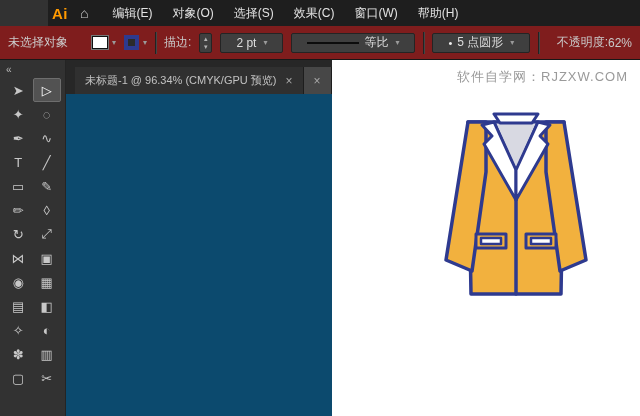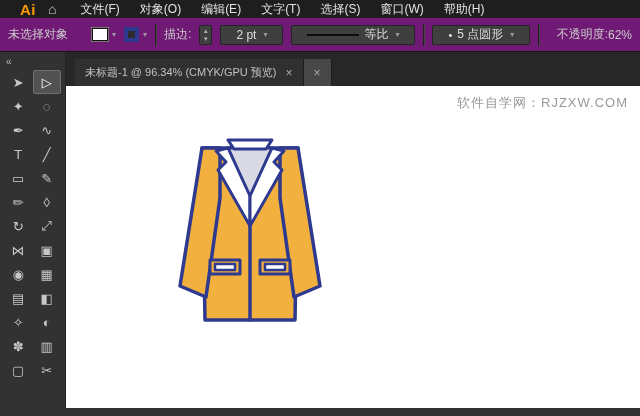--- a/index.html
+++ b/index.html
@@ -1,26 +1,26 @@
 <!DOCTYPE html>
 <html style="--jacket-yellow: #F2B13E; --outline-navy: #2E3A8F; --inner-gray: #D8D9E2; --collar-white: #FFFFFF; --logo-orange: #FF9A00;"><head>
 <meta charset="utf-8">
 <style>
   * { margin:0; padding:0; box-sizing:border-box; font-family:"Liberation Sans","DejaVu Sans",sans-serif; }
   html,body { width:640px; height:416px; overflow:hidden; }
   body { background:#323232; }
 
   
-  .menubar { height:18px; background:#1e1e1e; display:flex; align-items:center; padding:0 16px; white-space:nowrap; }
+  .menubar { height:26px; background:#1e1e1e; display:flex; align-items:center; padding:0 0; white-space:nowrap;margin-left:48px; }
   .ai-logo { color:#ff9a00; font-weight:bold; font-size:15px; margin:0 6px 0 4px; letter-spacing:0.5px; }
   .home-icon { color:#cfcfcf; font-size:14px; margin:0 14px 0 6px; }
   .menu-item { color:#e2e2e2; font-size:12px; padding:0 10px; line-height:26px; cursor:default; }
 
   
-  .controlbar { height:34px; background:#701a75; border-bottom:1px solid #171717; display:flex; align-items:center; gap:8px; padding:0 8px; color:#c9c9c9; font-size:12px; white-space:nowrap; overflow:hidden; }
+  .controlbar { height:34px; background:#7f1d1d; border-bottom:1px solid #171717; display:flex; align-items:center; gap:8px; padding:0 8px; color:#c9c9c9; font-size:12px; white-space:nowrap; overflow:hidden; }
   .status-label { margin-right:16px; color:#cccccc; }
   .swatch-group { display:flex; align-items:center; gap:2px; }
   .swatch-white { width:16px; height:13px; background:#ffffff; border:1px solid #111; box-shadow:0 0 0 1px #777; }
   .swatch-stroke { width:15px; height:15px; border:4px solid var(--outline-navy,#2e3a8f); background:#2b2b2b; }
   .dd-arrow { color:#9a9a9a; font-size:8px; margin-left:2px; }
   .sep { width:1px; height:22px; background:#222; box-shadow:1px 0 0 #454545; }
   .field { display:flex; align-items:center; gap:5px; height:20px; background:#3f3f3f; border:1px solid #242424; border-radius:2px; padding:0 15px; color:#dddddd; font-size:12px; }
   .stepper { width:13px; height:20px; background:#3f3f3f; border:1px solid #242424; border-radius:2px; display:flex; flex-direction:column; align-items:center; justify-content:center; color:#b5b5b5; }
   .stepper span { font-size:7px; line-height:8px; }
   .stroke-preview-line { display:inline-block; width:52px; height:2px; background:#0c0c0c; }
@@ -31,42 +31,41 @@
   .main { display:flex; height:356px; }
 
   
   .toolbar { width:66px; background:#323232; border-right:1px solid #242424; display:flex; flex-direction:column; flex:none; }
   .toolbar-header { height:16px; display:flex; align-items:center; padding:2px 0 0 6px; color:#b9b9b9; font-size:10px; }
   .tools { display:grid; grid-template-columns:repeat(2,1fr); grid-auto-rows:24px; padding:2px 4px; }
   .tool { display:flex; align-items:center; justify-content:center; color:#c8c8c8; font-size:13px; cursor:default; }
   .tool.active { background:#525252; border:1px solid #6e6e6e; border-radius:2px; color:#ffffff; }
 
   
-  .doc-area { flex:1; display:flex; flex-direction:column; background:#0c4a6e; min-width:0; }
+  .doc-area { flex:1; display:flex; flex-direction:row; background:#0c4a6e; min-width:0; }
   .tabstrip { height:34px; display:flex; align-items:flex-end; padding-left:9px; background:#272727; }
   .tab { height:27px; display:flex; align-items:center; padding:0 10px; font-size:11px; color:#c2c2c2; background:#303030; border-right:1px solid #1d1d1d; gap:9px; white-space:nowrap; cursor:default; }
   .tab.active { background:#474747; color:#e3e3e3; }
   .tab-close { color:#a8a8a8; font-size:12px; }
 
   .canvas { flex:1; background:#ffffff; position:relative; overflow:hidden; }
   .watermark { position:absolute; top:8px; right:12px; color:#9a9a9a; font-size:13px; letter-spacing:1px; }
   .jacket { position:absolute; left:104px; top:50px; }
 </style>
 </head>
 <body>
 
 <div class="menubar">
   <span class="ai-logo">Ai</span>
   <span class="home-icon">⌂</span>
   <div style="display:flex;">
-    <div class="menu-item">文件(F)</div>
+      <div class="menu-item">编辑(E)</div>
       <div class="menu-item">对象(O)</div>
-      <div class="menu-item">编辑(E)</div>
-      <div class="menu-item">文字(T)</div>
       <div class="menu-item">选择(S)</div>
+      <div class="menu-item">效果(C)</div>
       <div class="menu-item">窗口(W)</div>
       <div class="menu-item">帮助(H)</div>
   </div>
 </div>
 
 <div class="controlbar">
   <span class="status-label">未选择对象</span>
 
   <div class="swatch-group">
     <span class="swatch-white"></span>

